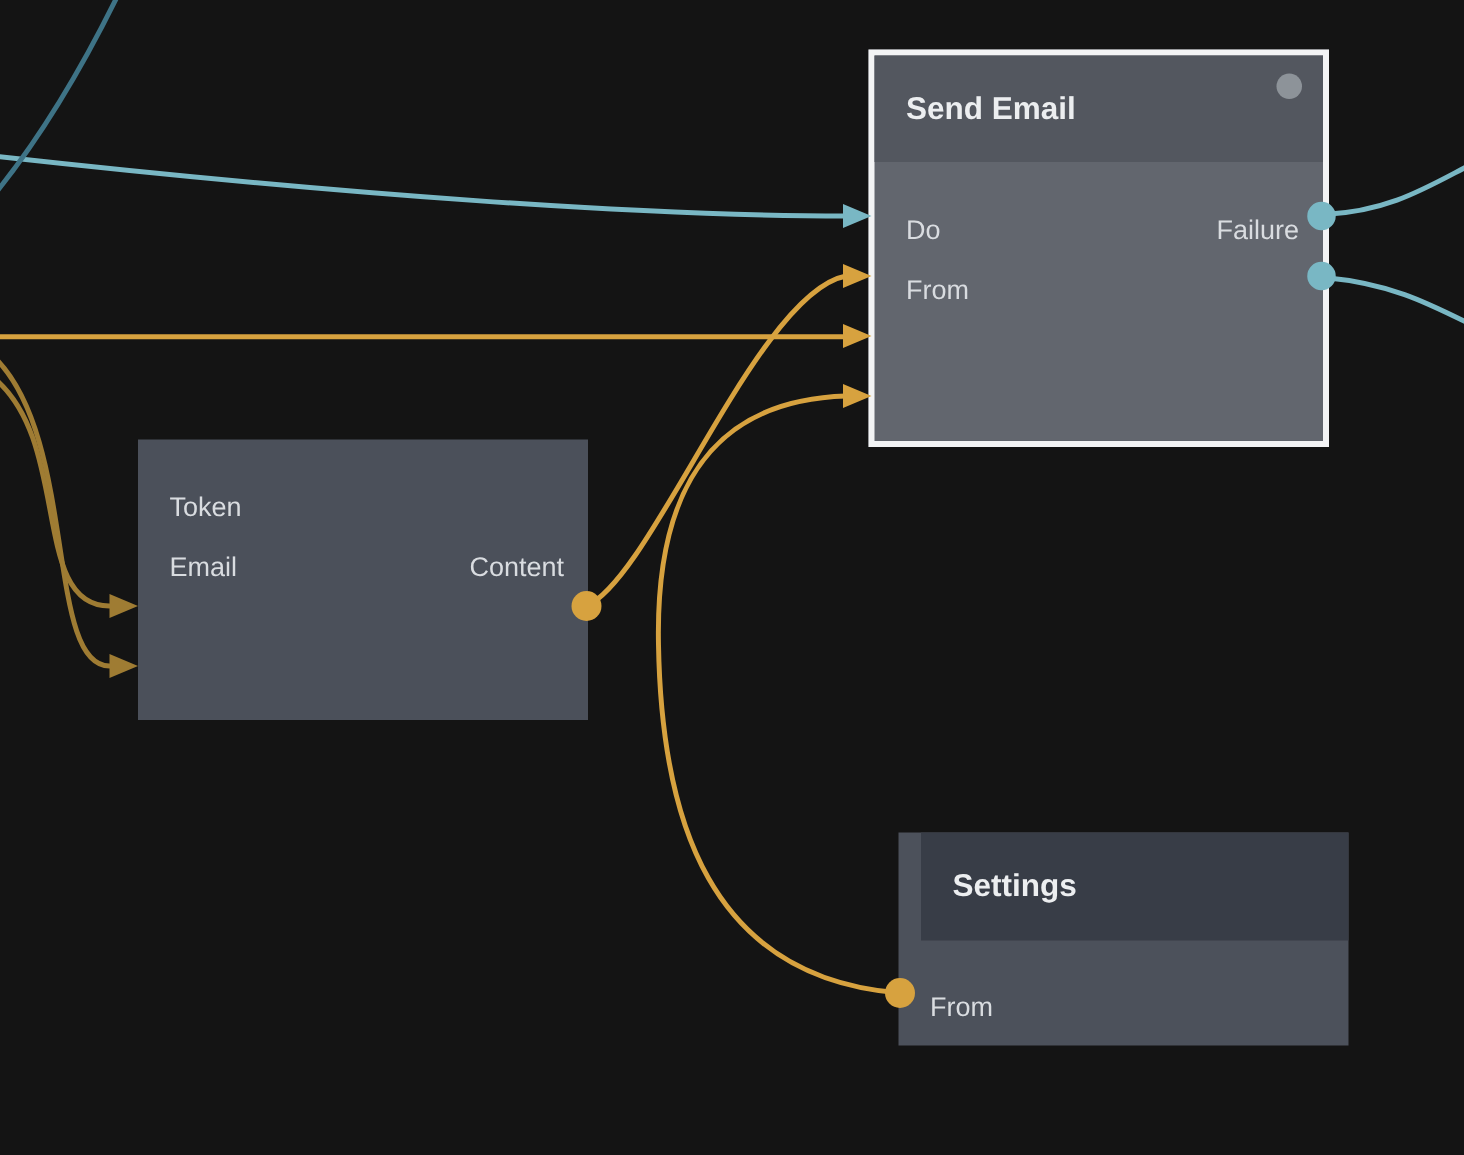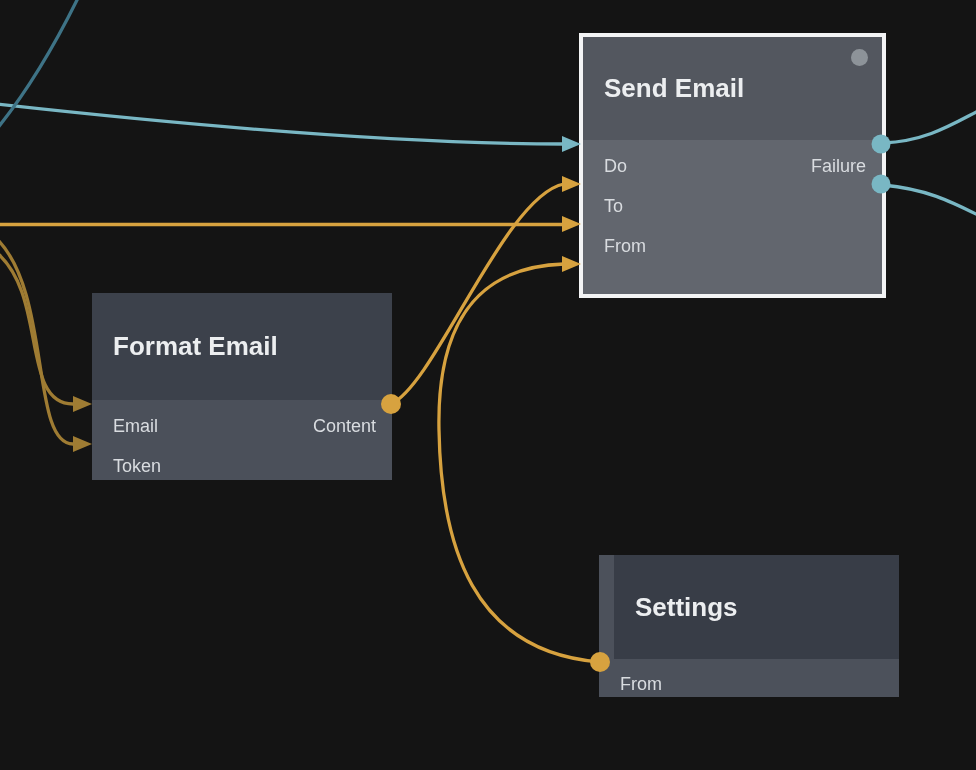--- a/index.html
+++ b/index.html
@@ -4,26 +4,26 @@
 <style>
   html,body{margin:0;padding:0;}
   body{
     width:976px;height:770px;position:relative;overflow:hidden;
     background:#141414;
     font-family:"Liberation Sans", sans-serif;
   }
   .canvas{position:absolute;inset:0;}
   .node{position:absolute;box-sizing:border-box;z-index:2;}
   .node .header{
-    display:flex;align-items:center;padding:16px 21px;
-    font-size:26px;font-weight:600;color:#eceef0;position:relative;
+    display:flex;align-items:center;padding:0 21px;
+    font-size:21px;font-weight:600;color:#eceef0;position:relative;
   }
   .node .body{box-sizing:border-box;}
   .row{
-    height:40px;display:flex;align-items:flex-start;justify-content:space-between;
+    height:40px;display:flex;align-items:flex-end;justify-content:space-between;
     padding:0 16px 0 21px;font-size:18px;color:#d9dce0;
   }
   .plabel{white-space:nowrap;}
   
   .node-send{
     left:579px;top:33px;width:307px;height:265px;
     background:#62666e;border:4px solid #f3f4f5;
   }
   .node-send .header{height:71px;background:#53575f;}
   .node-send .body{padding-top:16px;}
@@ -51,39 +51,33 @@
     <div class="header">
       <span>Send Email</span>
       <span class="status-dot"></span>
     </div>
     <div class="body">
       <div class="row">
         <span class="plabel">Do</span>
         <span class="plabel">Failure</span>
       </div>
       <div class="row">
-        <span class="plabel">To</span>
-      </div>
-      <div class="row">
         <span class="plabel">From</span>
       </div>
     </div>
   </div>
 
   <div class="node node-format">
-    <div class="header">
-      <span>Format Email</span>
-    </div>
     <div class="body">
+      <div class="row">
+        <span class="plabel">Token</span>
+      </div>
       <div class="row">
         <span class="plabel">Email</span>
         <span class="plabel">Content</span>
-      </div>
-      <div class="row">
-        <span class="plabel">Token</span>
       </div>
     </div>
   </div>
 
   <div class="node node-settings">
     <div class="header">
       <span>Settings</span>
     </div>
     <div class="body">
       <div class="row">

